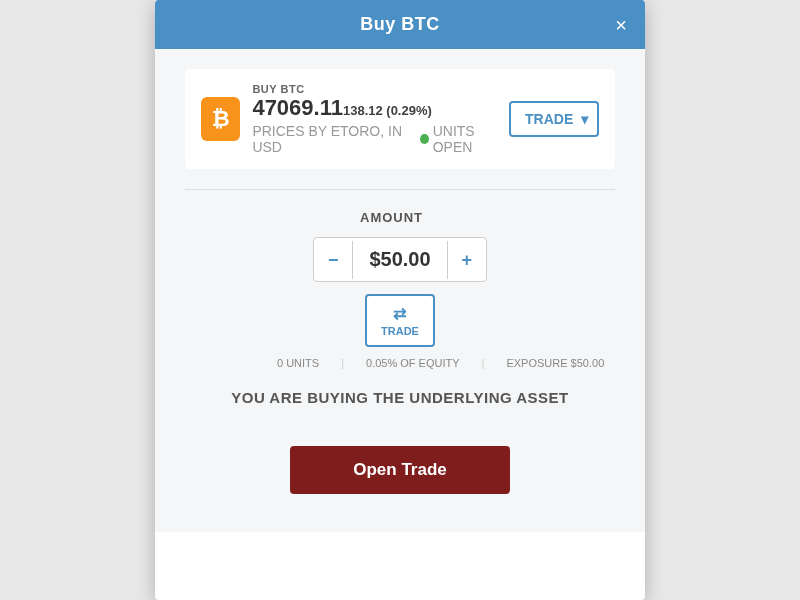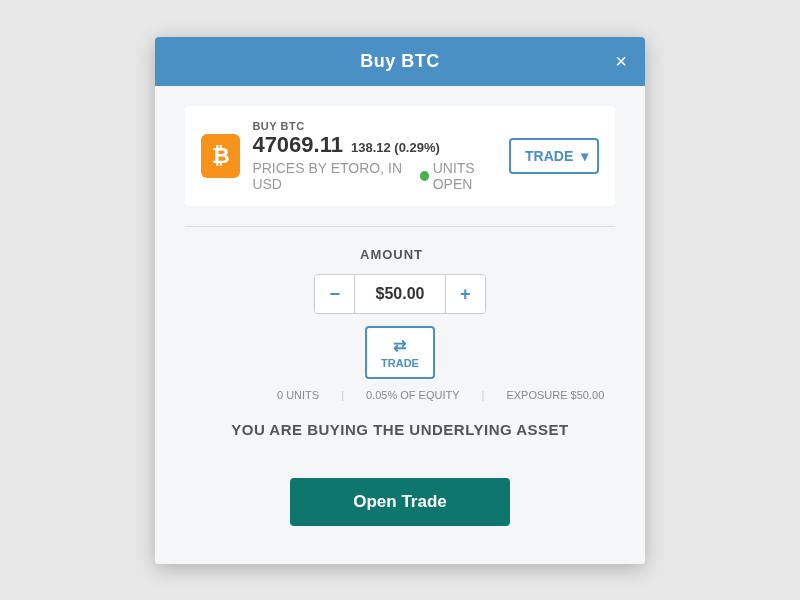--- a/index.html
+++ b/index.html
@@ -8,23 +8,22 @@
       display: flex;
       justify-content: center;
       align-items: center;
       width: 800px;
       height: 600px;
       font-family: Arial, sans-serif;
     }
     .modal-overlay {
       display: flex;
       justify-content: center;
-      align-items: center;
       width: 800px;
-      height: 484px;
+      height: 600px;
     }
     .modal {
       background: #fff;
       width: 490px;
       border-radius: 4px;
       overflow: hidden;
       box-shadow: 0 4px 20px rgba(0,0,0,0.25);
     }
     .modal-header {
       background: #4a90c4;
@@ -173,21 +172,21 @@
       line-height: 1;
     }
     .amount-btn.minus {
       border-right: 1px solid #ccc;
     }
     .amount-btn.plus {
       border-left: 1px solid #ccc;
     }
     .amount-value {
       padding: 10px 16px;
-      font-size: 16px;
+      font-size: 20px;
       font-weight: 600;
       color: #333;
       min-width: 90px;
       text-align: center;
     }
     .units-btn {
       border: 2px solid #4a90c4;
       border-radius: 4px;
       padding: 8px 14px;
       background: #fff;
@@ -224,34 +223,33 @@
       font-weight: 700;
       color: #555;
       letter-spacing: 0.5px;
       text-transform: uppercase;
       margin: 20px 0 40px;
     }
     .open-trade-btn {
       display: block;
       width: 220px;
       margin: 8px auto;
-      background: #0f766e;
+      background: #7f1d1d;
       color: #fff;
       border: none;
       border-radius: 4px;
       padding: 14px;
       font-size: 17px;
       font-weight: 600;
       cursor: pointer;
       text-align: center;
     }
     .price-change-row {
       display: flex;
       align-items: baseline;
-      gap: 8px;
     }
   </style>
 </head>
 <body>
 
 <div class="modal-overlay">
   <div class="modal">
 
     <div class="modal-header">
       <span class="modal-title">Buy BTC</span>

